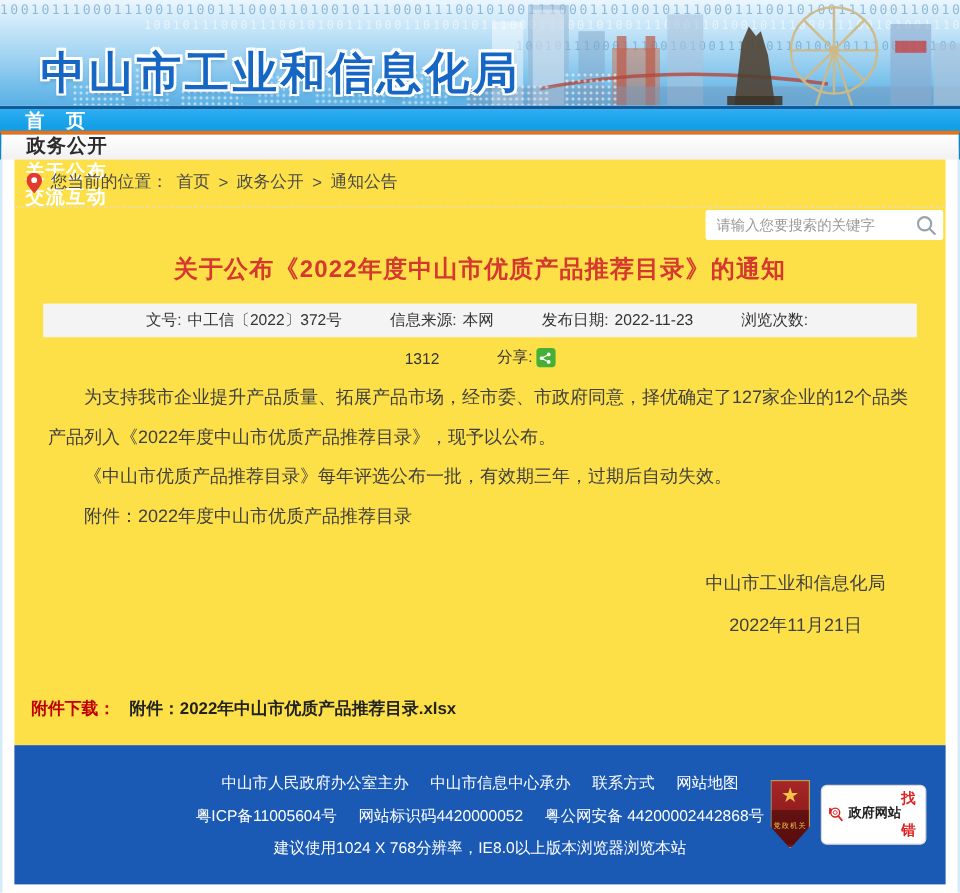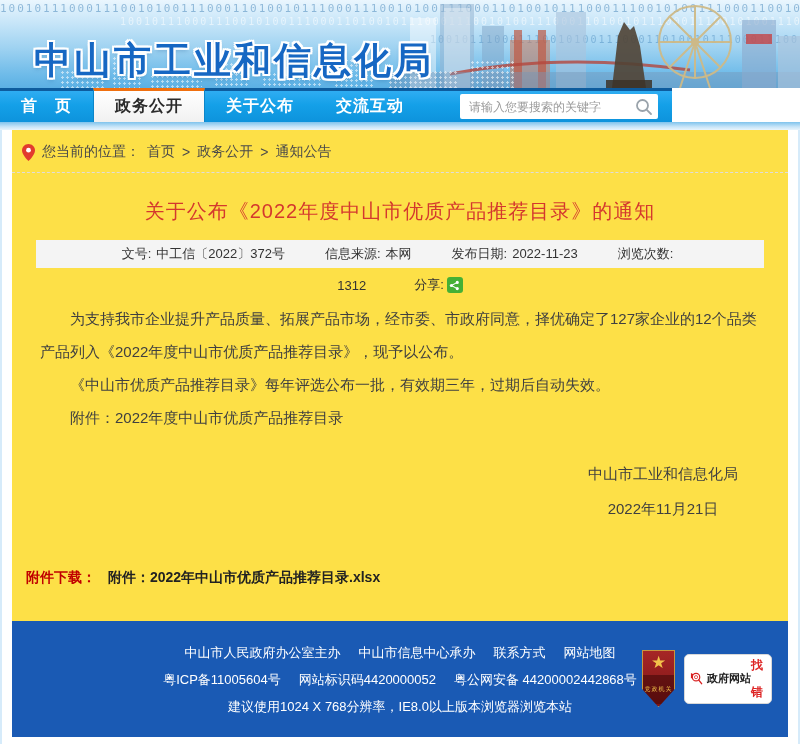--- a/index.html
+++ b/index.html
@@ -17,23 +17,23 @@
   .banner-title { position:absolute; left:34px; top:36px; font-size:37px; font-weight:bold;
     letter-spacing:3px; color:#1667c3;
     text-shadow:-2px 0 0 #fff,2px 0 0 #fff,0 -2px 0 #fff,0 2px 0 #fff,
                 -2px -2px 0 #fff,2px 2px 0 #fff,-2px 2px 0 #fff,2px -2px 0 #fff,0 3px 4px rgba(20,80,140,.35); }
   .dots { position:absolute; bottom:0;
     background-image:radial-gradient(circle,rgba(255,255,255,.55) 1.2px,transparent 1.4px);
     background-size:5px 5px; pointer-events:none; }
   .cityscape { position:absolute; right:0; top:0; width:410px; height:88px; }
 
   
-  .navbar { display:flex; align-items:stretch; width:672px; height:34px;
+  .navbar { display:flex; align-items:stretch; width:800px; height:34px;
     background:linear-gradient(180deg,#2fadf2 0%,#14a0e8 45%,#0d93dc 100%);
-    border-top:3px solid #0d5c9e; }
+    border-top:3px solid #0d5c9e;flex-direction:column; }
   .nav-item { display:flex; align-items:center; padding:0 21px; color:#fff;
     font-size:16px; font-weight:bold; letter-spacing:1px; cursor:pointer; }
   .nav-item.active { background:linear-gradient(180deg,#ffffff,#f1f1f1); color:#2b2b2b;
     border-top:3px solid #f07010; margin-top:-3px;
     border-left:1px solid #0c86c9; border-right:1px solid #0c86c9; }
   .searchbox { margin-left:auto; margin-right:14px; position:relative; align-self:center; }
   .searchbox input { width:198px; height:25px; border:none; border-radius:2px;
     padding:0 30px 0 9px; font-size:12px; color:#666; outline:none;
     font-family:"Liberation Sans","DejaVu Sans",sans-serif; }
   .searchbox input::placeholder { color:#9a9a9a; }
@@ -45,21 +45,21 @@
   
   .lower { width:800px; background:#fff; border-left:2px solid #d6ebfa; border-right:2px solid #d6ebfa;
     padding:0 10px; }
 
   
   .content { width:776px; height:491px; background:#fde047; overflow:hidden; }
   .breadcrumb { display:flex; align-items:center; gap:7px; padding:13px 8px 11px 10px;
     font-size:14px; color:#4a4a4a; border-bottom:1px dashed #e0dcdc; }
   .crumb-link { cursor:pointer; }
   .crumb-sep { color:#4a4a4a; }
-  .article-title { margin-top:25px; text-align:center; font-size:20px; font-weight:normal;
+  .article-title { margin-top:38px; text-align:center; font-size:20px; font-weight:bold;
     color:#d4382e; letter-spacing:1px; }
   .meta-bar { margin:15px 24px 0; background:#f4f4f4; padding:5px 0;
     display:flex; justify-content:center; gap:40px; font-size:13px; color:#333; }
   .meta-item .lbl { margin-right:5px; }
   .meta-line2 { display:flex; justify-content:center; align-items:center; gap:48px;
     padding:8px 0 4px; font-size:13px; color:#333; }
   .share-wrap { display:flex; align-items:center; gap:3px; }
   .share-icon { width:16px; height:16px; background:#45b035; border-radius:3px;
     display:flex; align-items:center; justify-content:center; cursor:pointer; }
   .article-body { margin:4px 28px 0; font-size:15px; color:#404040; line-height:2.2; }

